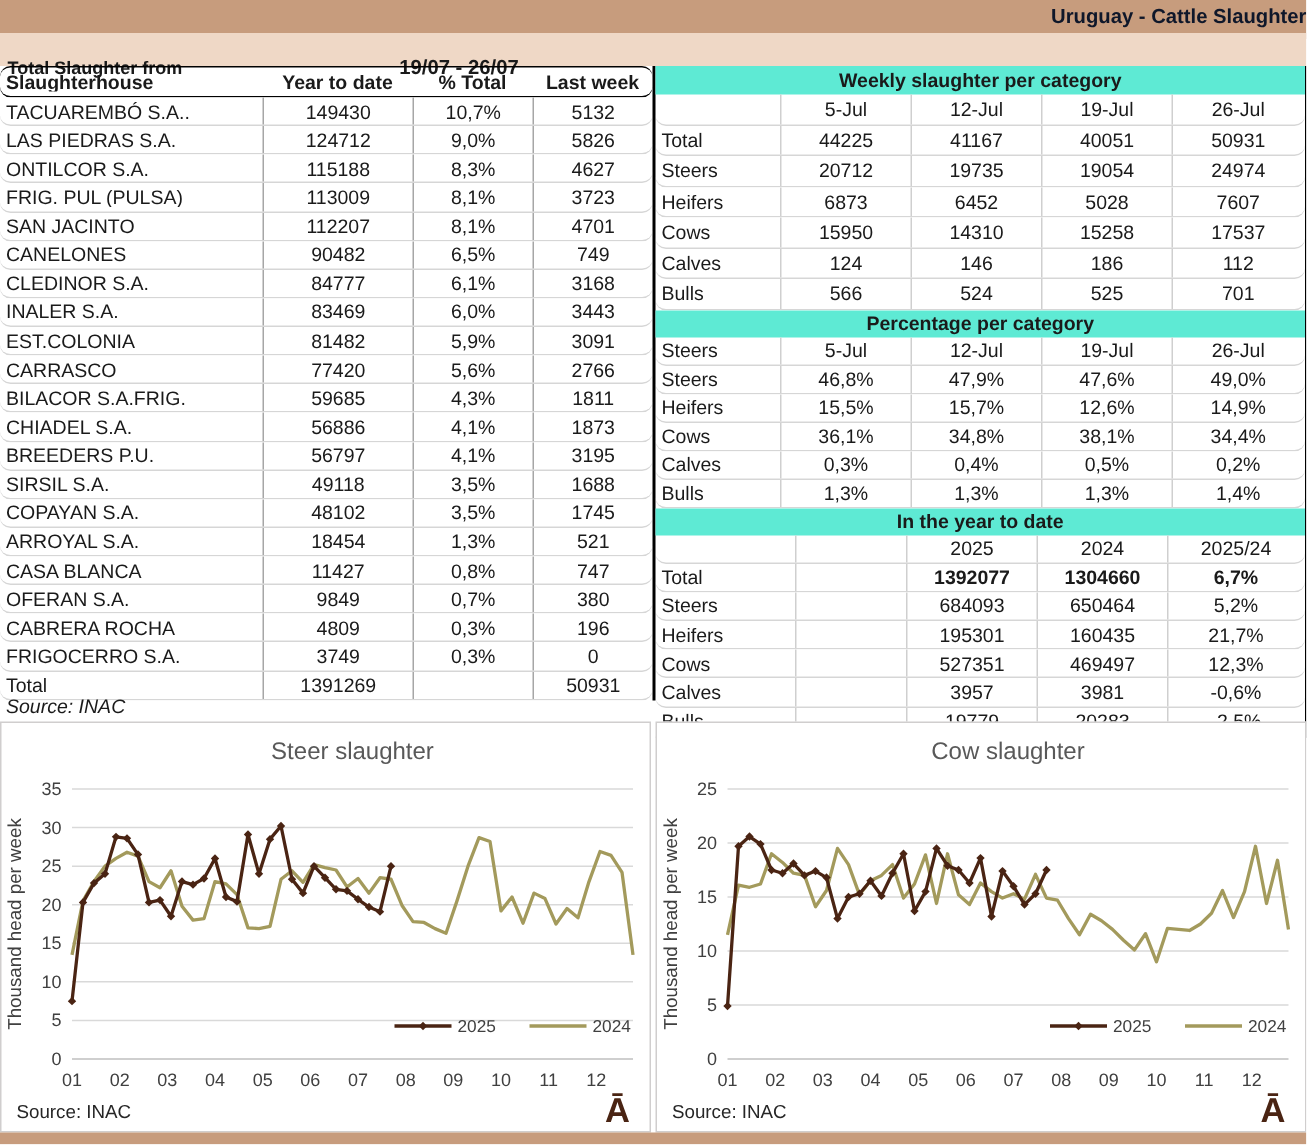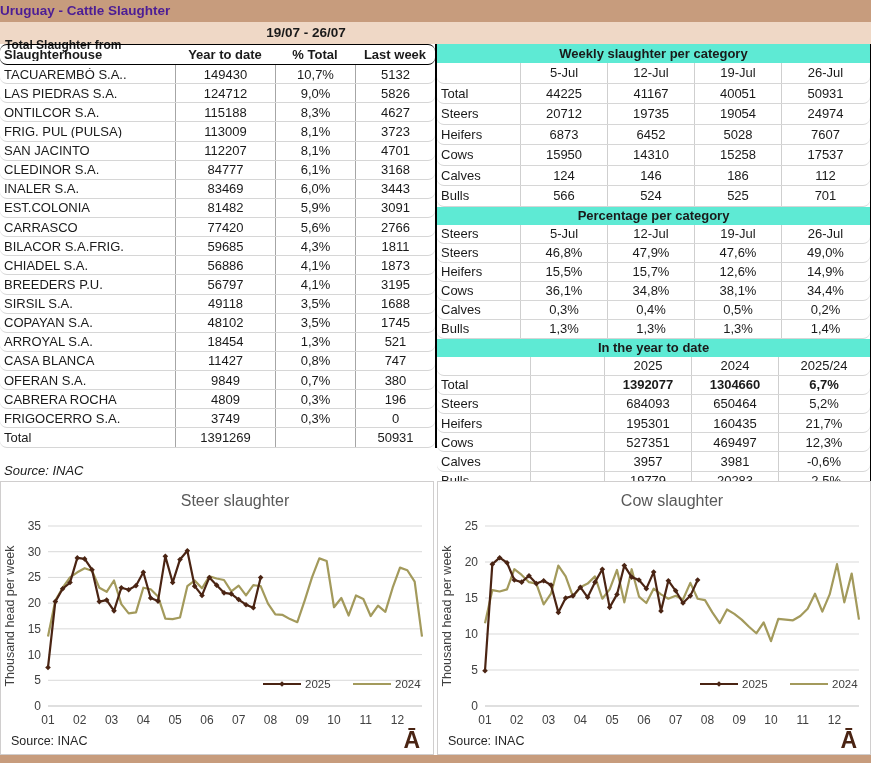--- a/index.html
+++ b/index.html
@@ -1,23 +1,23 @@
 <!DOCTYPE html>
 <html><head>
 <meta charset="utf-8">
 <style>
   html,body{margin:0;padding:0;background:#fff;}
   .sheet{position:relative;width:871px;height:763px;background:#fff;overflow:hidden;
          font-family:"Liberation Sans",sans-serif;color:#1a1a1a;}
   .titlebar{position:absolute;top:0;left:0;width:871px;height:26px;background:#c79c7d;
-            color:#4c1d95;font-weight:bold;font-size:13.5px;text-align:left;line-height:22px;}
+            color:#0f172a;font-weight:bold;font-size:13.5px;text-align:right;line-height:22px;}
   .subbar{position:absolute;top:22px;left:0;width:871px;height:22px;background:#efd8c6;}
   .subbar .plabel{position:absolute;left:5px;top:12px;height:34px;line-height:22px;
                   font-weight:bold;font-size:12px;}
-  .subbar .prange{position:absolute;left:175px;width:262px;top:0;height:22px;line-height:22px;
+  .subbar .prange{position:absolute;left:175px;width:262px;top:12px;height:22px;line-height:22px;
                   font-weight:bold;font-size:13.5px;text-align:center;}
   
   .tablezone{position:absolute;top:44px;left:0;width:871px;}
   .left-table{position:absolute;left:0;top:0;width:437px;border-right:2px solid #000;
               box-sizing:border-box;}
   .tr{display:grid;align-items:center;border-radius:7px;}
   .left-table .tr{grid-template-columns:175px 100px 80px 80px;height:18.14px;
                   border-bottom:1px solid #d6d6d6;font-size:13px;}
   .left-table .tr.head{height:19px;border-top:1.5px solid #000;border-bottom:1.5px solid #000;
                        font-weight:bold;}
@@ -97,20 +97,26 @@
             <div class="td label">FRIG. PUL (PULSA)</div>
             <div class="td">113009</div>
             <div class="td">8,1%</div>
             <div class="td">3723</div>
           </div>
           <div class="tr ">
             <div class="td label">SAN JACINTO</div>
             <div class="td">112207</div>
             <div class="td">8,1%</div>
             <div class="td">4701</div>
+          </div>
+          <div class="tr ">
+            <div class="td label">CANELONES</div>
+            <div class="td">90482</div>
+            <div class="td">6,5%</div>
+            <div class="td">749</div>
           </div>
           <div class="tr ">
             <div class="td label">CLEDINOR S.A.</div>
             <div class="td">84777</div>
             <div class="td">6,1%</div>
             <div class="td">3168</div>
           </div>
           <div class="tr ">
             <div class="td label">INALER S.A.</div>
             <div class="td">83469</div>

